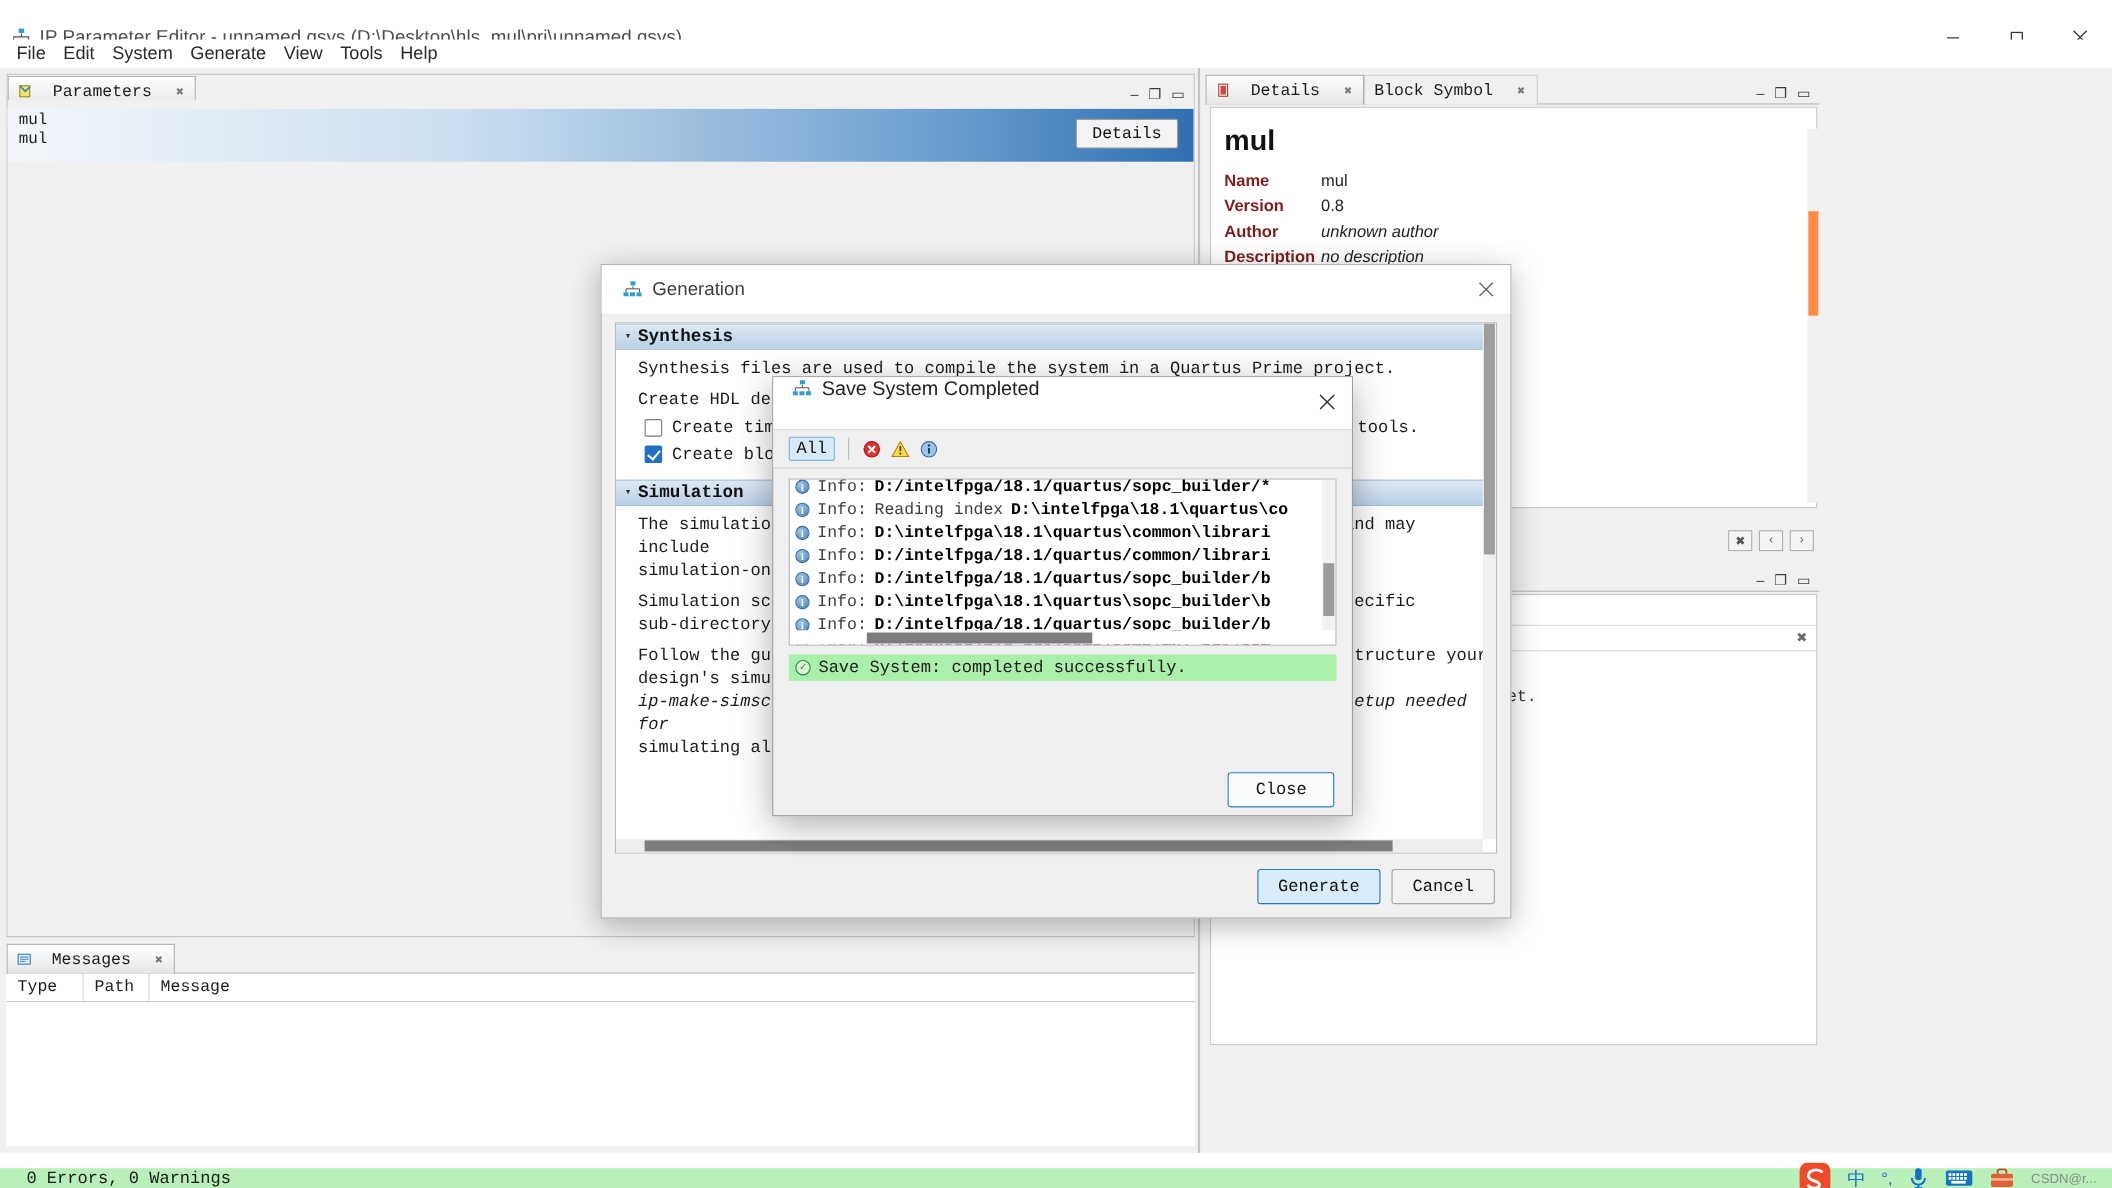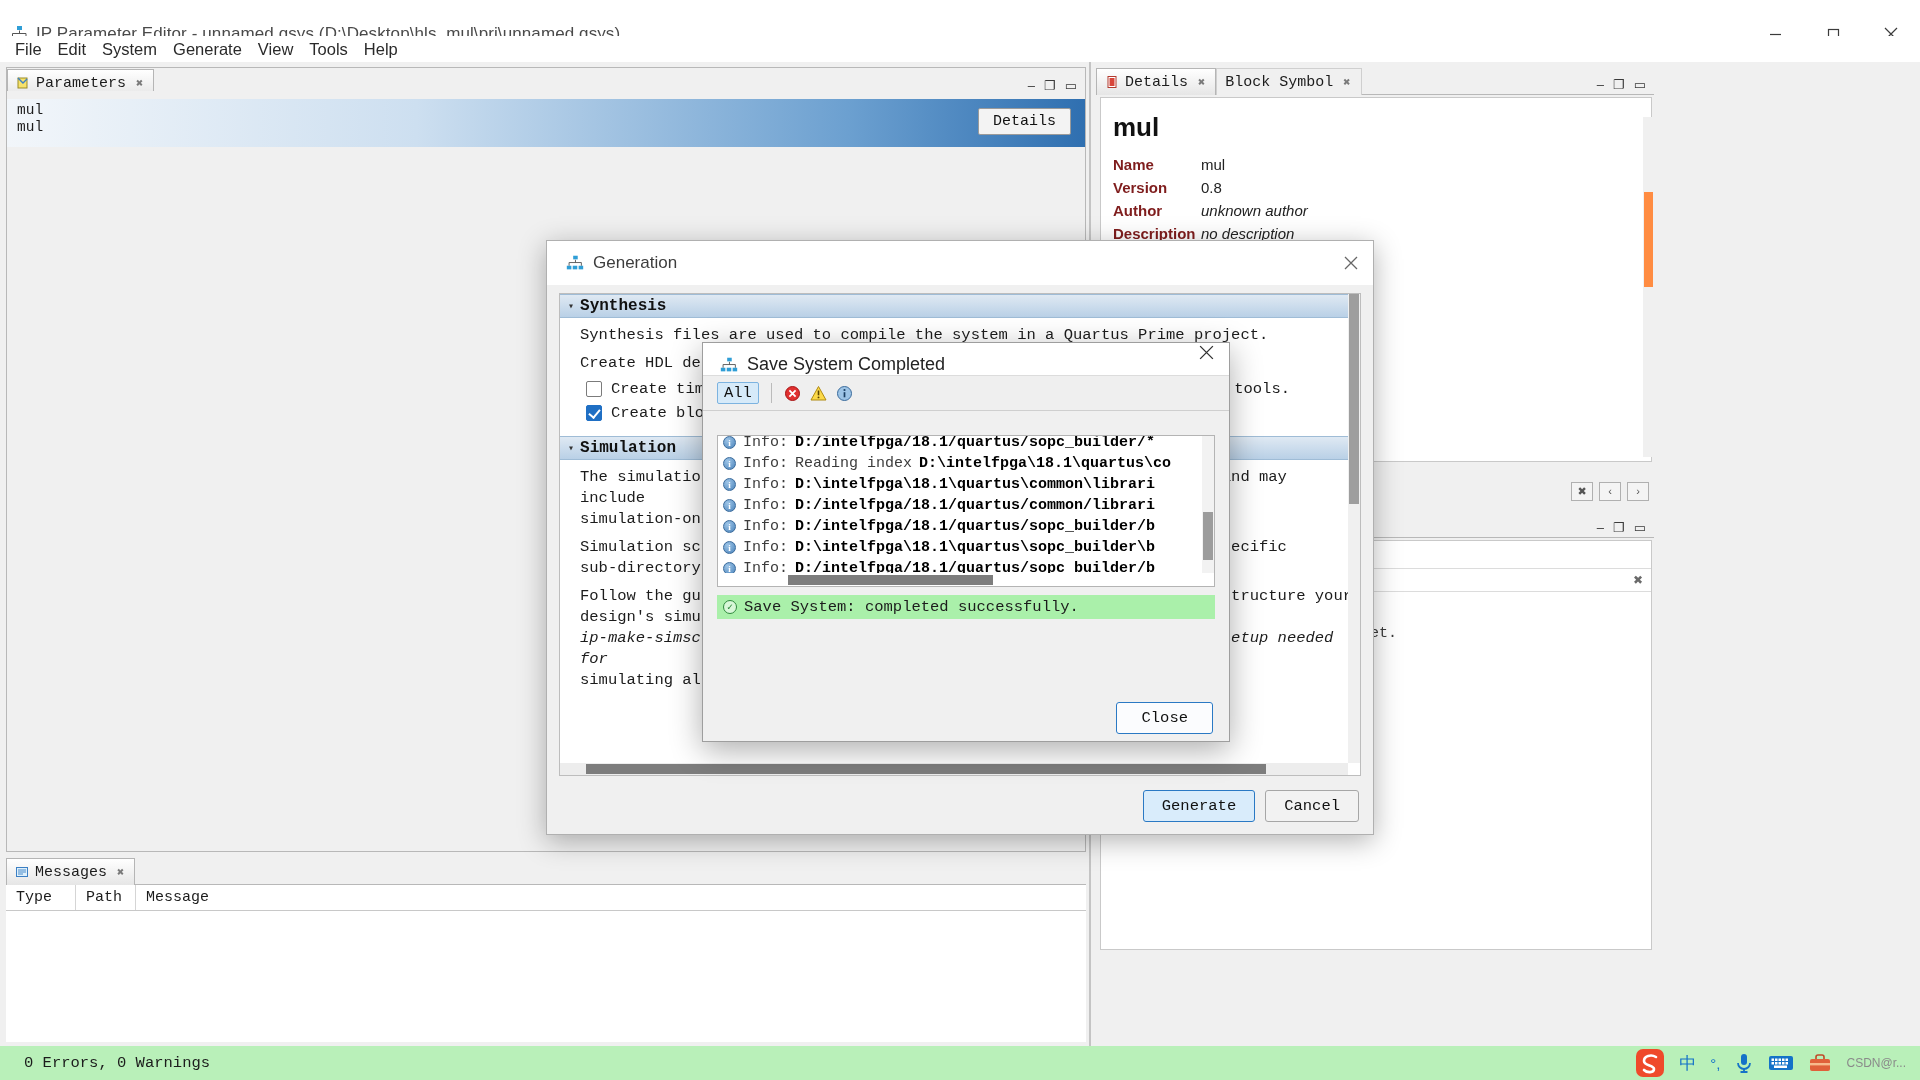--- a/index.html
+++ b/index.html
@@ -49,21 +49,21 @@
     background:#f0f0f0;
   }
 
   
   .panel { position:absolute; background:#f0f0f0; }
   .panel-tabbar {
     height:28px; display:flex; align-items:flex-end; position:relative;
     border-bottom:1px solid #b8b8b8; background:#f0f0f0;
   }
   .tab {
-    display:flex; align-items:center; gap:6px;
+    display:flex; align-items:center; gap:18px;
     height:27px; padding:0 10px 0 8px;
     background:linear-gradient(#ffffff,#e6e6e6);
     border:1px solid #b5b5b5; border-bottom:none;
     font-family:"Liberation Mono", monospace; font-size:15px; color:#1c1c1c;
     position:relative; top:1px;
   }
   .tab.inactive { background:#f0f0f0; border-color:#cfcfcf; }
   .tab .tclose { color:#7a7a7a; font-size:12px; margin-left:4px; }
   .panel-ctrls {
     margin-left:auto; display:flex; align-items:center; gap:9px;
@@ -165,21 +165,21 @@
     padding:5px 18px; border-radius:2px;
   }
   .preset-btn.enabled { color:#111; border-color:#9a9a9a; background:#f4f4f4; }
   #preset-new { margin-left:auto; }
 
   
   .vsplit { position:absolute; width:2px; background:#c4c4c4; }
 
   
   #statusbar {
-    position:absolute; left:0; bottom:0; width:1920px; height:34px;
+    position:absolute; left:0; bottom:0; width:1920px; height:18px;
     background:#b9f0b9; display:flex; align-items:center;
   }
   #status-text {
     font-family:"Liberation Mono", monospace; font-size:15.5px; color:#1c1c1c; padding-left:24px;
   }
   #tray { margin-left:auto; display:flex; align-items:center; gap:14px; padding-right:14px; height:34px;}
   .tray-ico { display:flex; align-items:center; justify-content:center; }
 
   
   #gen-dialog {
@@ -232,21 +232,21 @@
     padding:6px 18px; border-radius:3px; border:1px solid #a6a6a6; background:#f2f2f2; color:#111;
   }
   .gen-btn.primary { background:#d9ecfb; border:1px solid #2a79c4; }
 
   
   #save-dialog {
     position:absolute; left:702px; top:342px; width:528px; height:400px;
     background:#f0f0f0; border:1px solid #9e9e9e;
     box-shadow:0 8px 30px rgba(0,0,0,0.32);
   }
-  #save-titlebar { height:32px; display:flex; align-items:flex-end; background:#ffffff; }
+  #save-titlebar { height:47px; display:flex; align-items:flex-start; background:#ffffff; }
   #save-titlebar .st-icon { width:20px; height:20px; margin:0 8px 0 16px; position:relative; }
   #save-title { font-size:18px; color:#232323; }
   #save-close {
     margin-left:auto; width:46px; height:45px; display:flex;
     align-items:center; justify-content:center; color:#555;
   }
   #save-toolbar {
     height:36px; background:#efefef; border-top:1px solid #dcdcdc; border-bottom:1px solid #cfcfcf;
     display:flex; align-items:center; gap:9px; padding-left:14px;
   }

